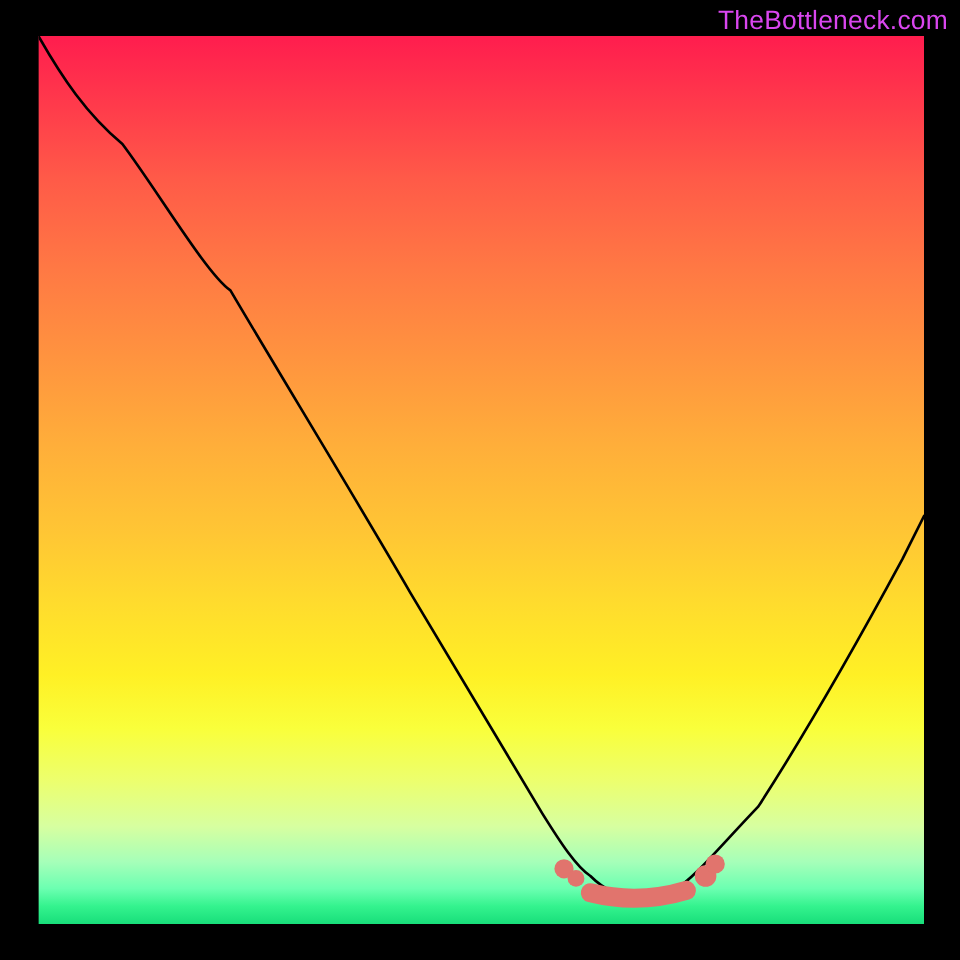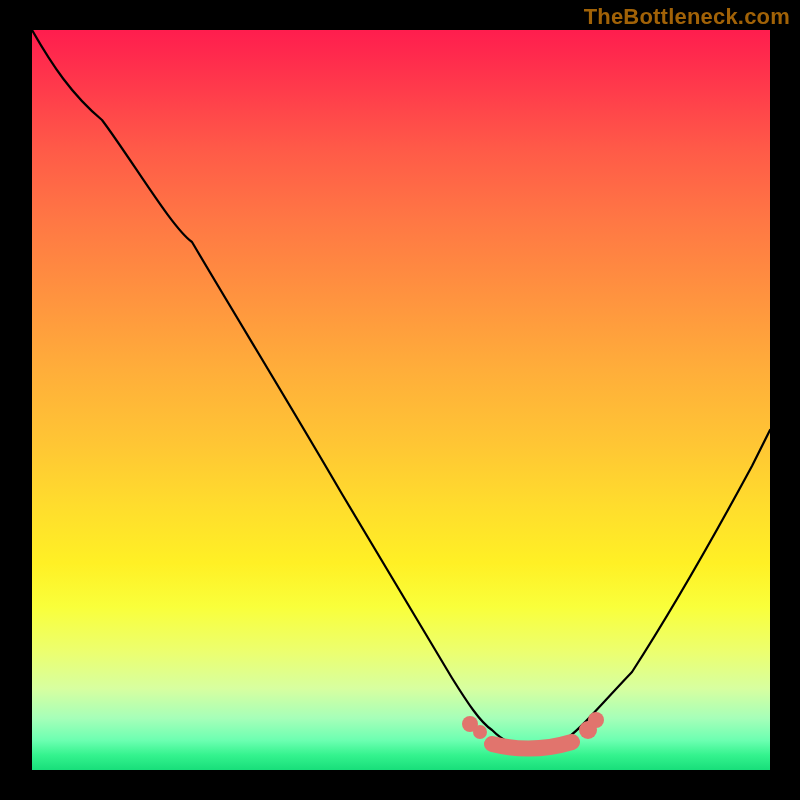--- a/index.html
+++ b/index.html
@@ -13,23 +13,23 @@
   }
   .frame {
     position: relative;
     width: 800px;
     height: 800px;
   }
   .watermark {
     position: absolute;
     top: 4px;
     right: 10px;
-    color: #a16207;
+    color: #d946ef;
     font-size: 22px;
-    font-weight: bold;
+    font-weight: normal;
     letter-spacing: 0.2px;
     z-index: 20;
   }
   .plot-box {
     position: absolute;
     left: 32px;
     top: 30px;
     width: 738px;
     height: 740px;
     overflow: hidden;

